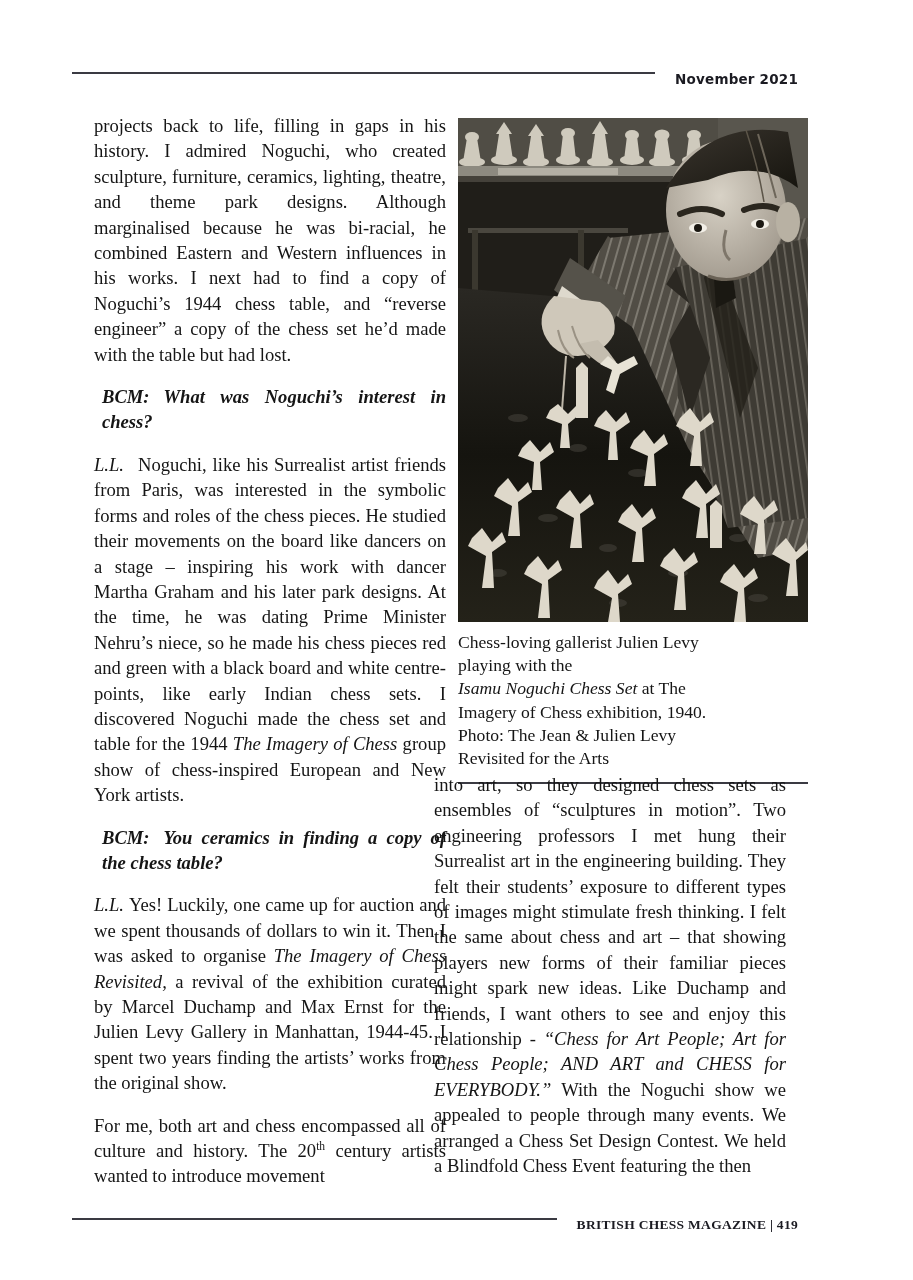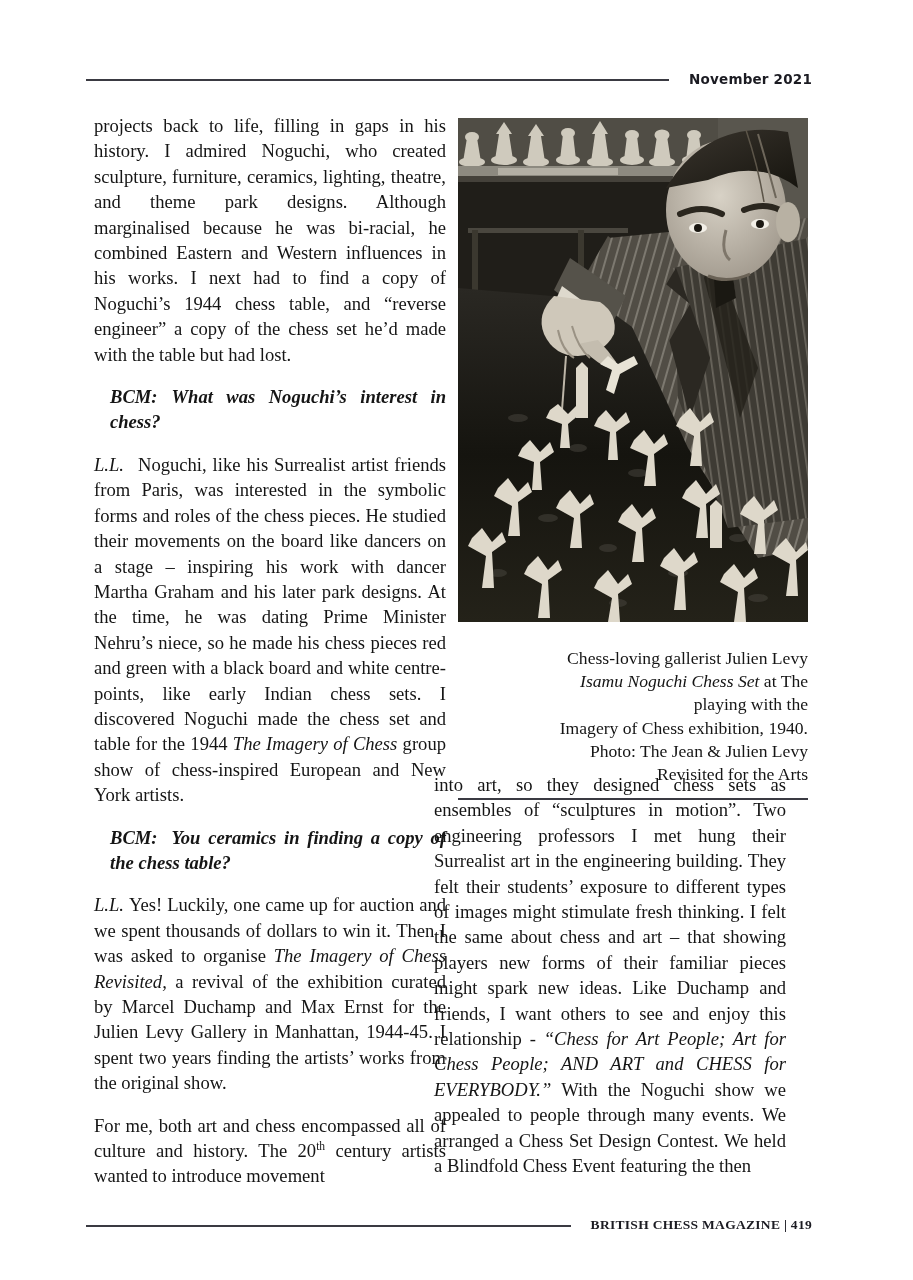--- a/index.html
+++ b/index.html
@@ -13,25 +13,25 @@
     height: 1280px;
     background: #ffffff;
     font-family: "Liberation Serif", "DejaVu Serif", serif;
     color: #151515;
     overflow: hidden;
   }
 
   
   .running-head {
     position: absolute;
-    left: 86px;
+    left: 72px;
     top: 72px;
     width: 726px;
     display: flex;
-    align-items: center;
+    align-items: flex-start;
     gap: 20px;
   }
   .running-head .rule {
     flex: 1 1 auto;
     height: 2px;
     background: #3a3a42;
   }
   .running-head .date {
     flex: 0 0 auto;
     font-family: "DejaVu Sans", "Liberation Sans", sans-serif;
@@ -67,21 +67,21 @@
     margin: 0 0 17px 0;
     font-size: 18.6px;
     line-height: 25.4px;
     text-align: justify;
     text-justify: inter-word;
     hyphens: none;
   }
   p.body:last-child { margin-bottom: 0; }
 
   p.qa {
-    margin: 0 0 17px 16px;
+    margin: 0 0 17px 8px;
     font-size: 18.6px;
     line-height: 25.4px;
     text-align: justify;
     font-weight: bold;
     font-style: italic;
   }
   .speaker {
     font-weight: normal;
     font-style: italic;
   }
@@ -99,24 +99,24 @@
     width: 350px;
     height: 504px;
     overflow: hidden;
     background: #2b2b2b;
   }
   .photo svg { display: block; width: 350px; height: 504px; }
 
   
   .caption {
     width: 350px;
-    margin-top: 25px;
+    margin-top: 9px;
     font-size: 17.6px;
     line-height: 23.2px;
-    text-align: right;
+    text-align: left;
   }
   .caption .cap-line { display: block; }
   .cap-rule {
     width: 350px;
     height: 1.6px;
     background: #3a3a42;
     margin-top: 12px;
   }
 </style>
 </head>
@@ -329,22 +329,22 @@
           <path d="M118 250 L124 244 L130 250 L130 300 L118 300 Z"></path>
           <path d="M252 388 L258 382 L264 388 L264 430 L252 430 Z"></path>
         </g>
 
         <rect x="0" y="0" width="350" height="504" fill="none"></rect>
       </svg>
     </div>
 
     <div class="caption">
       <span class="cap-line">Chess-loving gallerist Julien Levy</span>
+      <span class="cap-line">playing with the</span>
       <span class="cap-line"><span class="ital">Isamu Noguchi Chess Set</span><span> at The</span></span>
-      <span class="cap-line">playing with the</span>
       <span class="cap-line">Imagery of Chess exhibition, 1940.</span>
       <span class="cap-line">Photo: The Jean &amp; Julien Levy</span>
       <span class="cap-line">Revisited for the Arts</span>
     </div>
 
     <div class="cap-rule"></div>
   </div>
 
   <div class="col-right-bottom">
     <p class="body">

